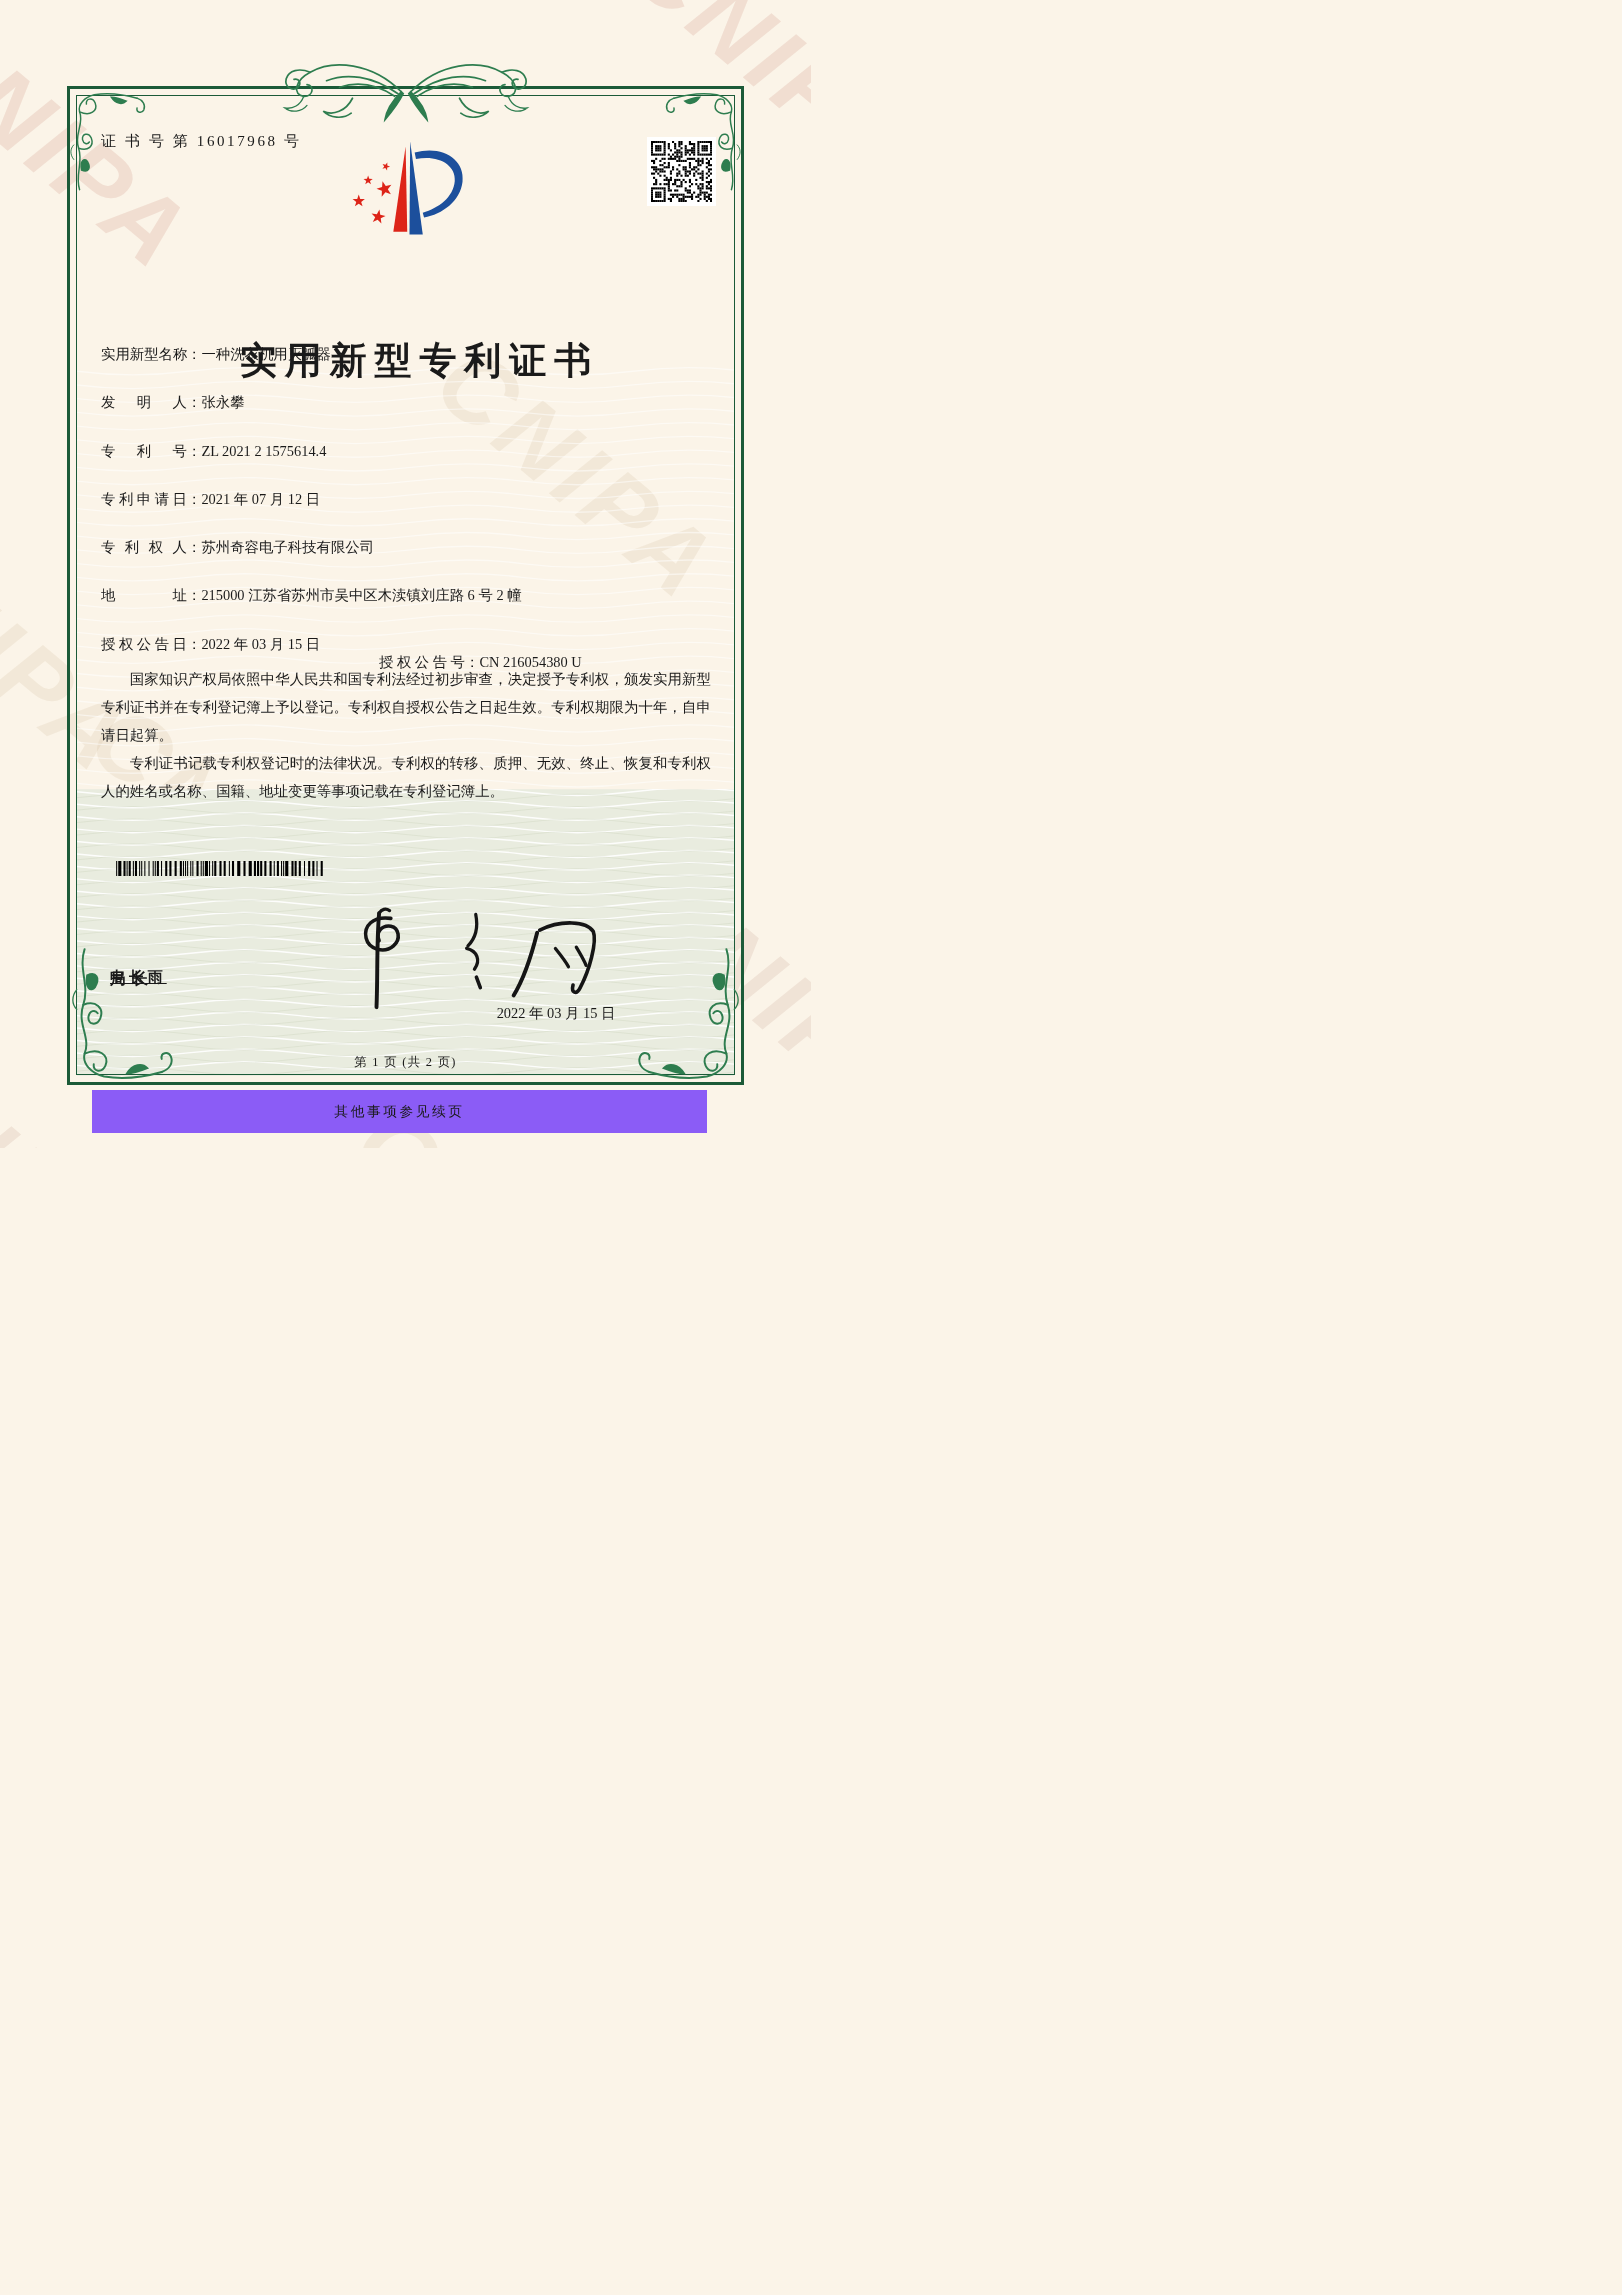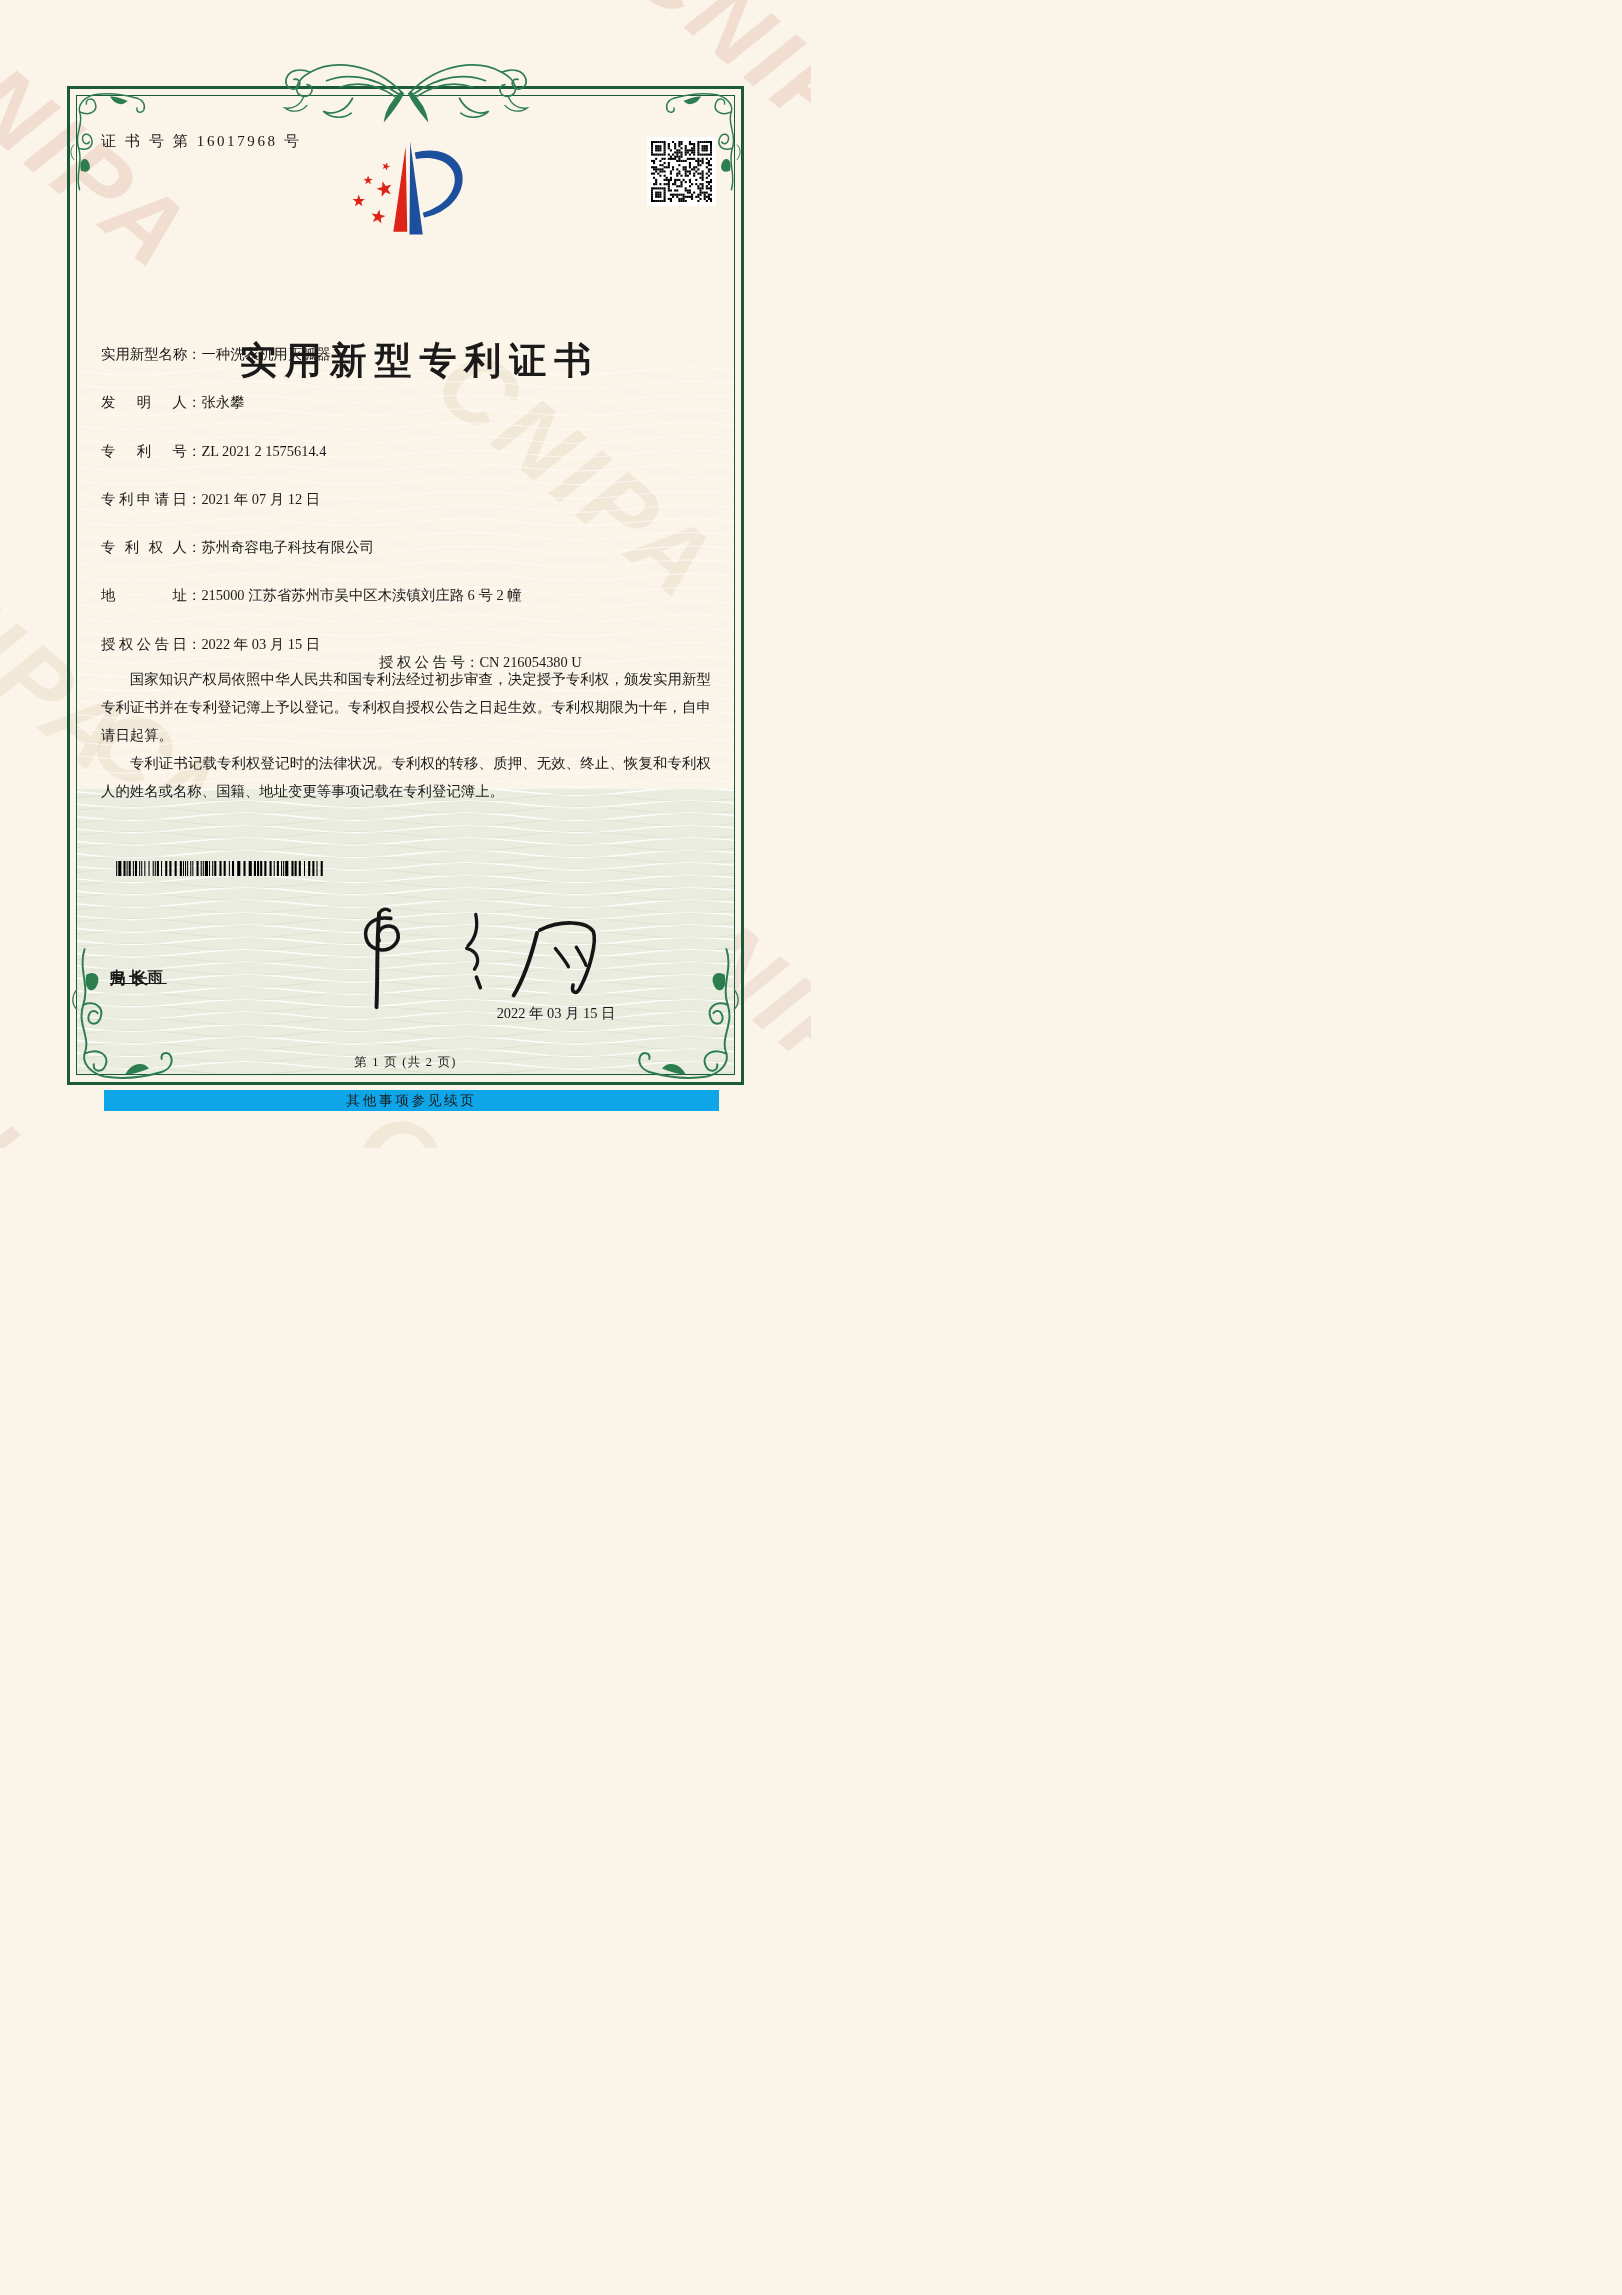--- a/index.html
+++ b/index.html
@@ -41,21 +41,21 @@
   .paras p{margin:0;text-indent:2em;}
   
   .waves-top{position:absolute;left:77px;top:366px;}
   .waves-panel{position:absolute;left:77px;top:789px;}
   .barcode{position:absolute;left:116px;top:861px;}
   .signoff-role{position:absolute;left:110px;top:929px;font-size:15.7px;font-weight:600;letter-spacing:6.5px;margin-top:40px;}
   .signoff-name{position:absolute;left:110px;top:968px;font-size:15px;font-weight:600;letter-spacing:3.9px;text-decoration:underline;}
   .signature{position:absolute;left:281px;top:904px;}
   .issue-date{position:absolute;left:458px;top:1004px;width:196px;text-align:center;font-size:14.4px;}
   .page-ind{position:absolute;left:67px;right:67px;top:1054px;text-align:center;font-size:12.4px;letter-spacing:1.3px;}
-  .cont-strip{position:absolute;left:104px;top:1090px;width:615px;height:21px;background:#0ea5e9;
+  .cont-strip{position:absolute;left:92px;top:1090px;width:615px;height:43px;background:#8b5cf6;
     display:flex;align-items:center;justify-content:center;}
   .cont-note{font-size:13.7px;letter-spacing:2.6px;}
 </style>
 </head>
 <body>
 
 <div class="page">
 
   <div>
     <div class="wm pink" style="left:-39px;top:-6.5px">CNIPA</div>

